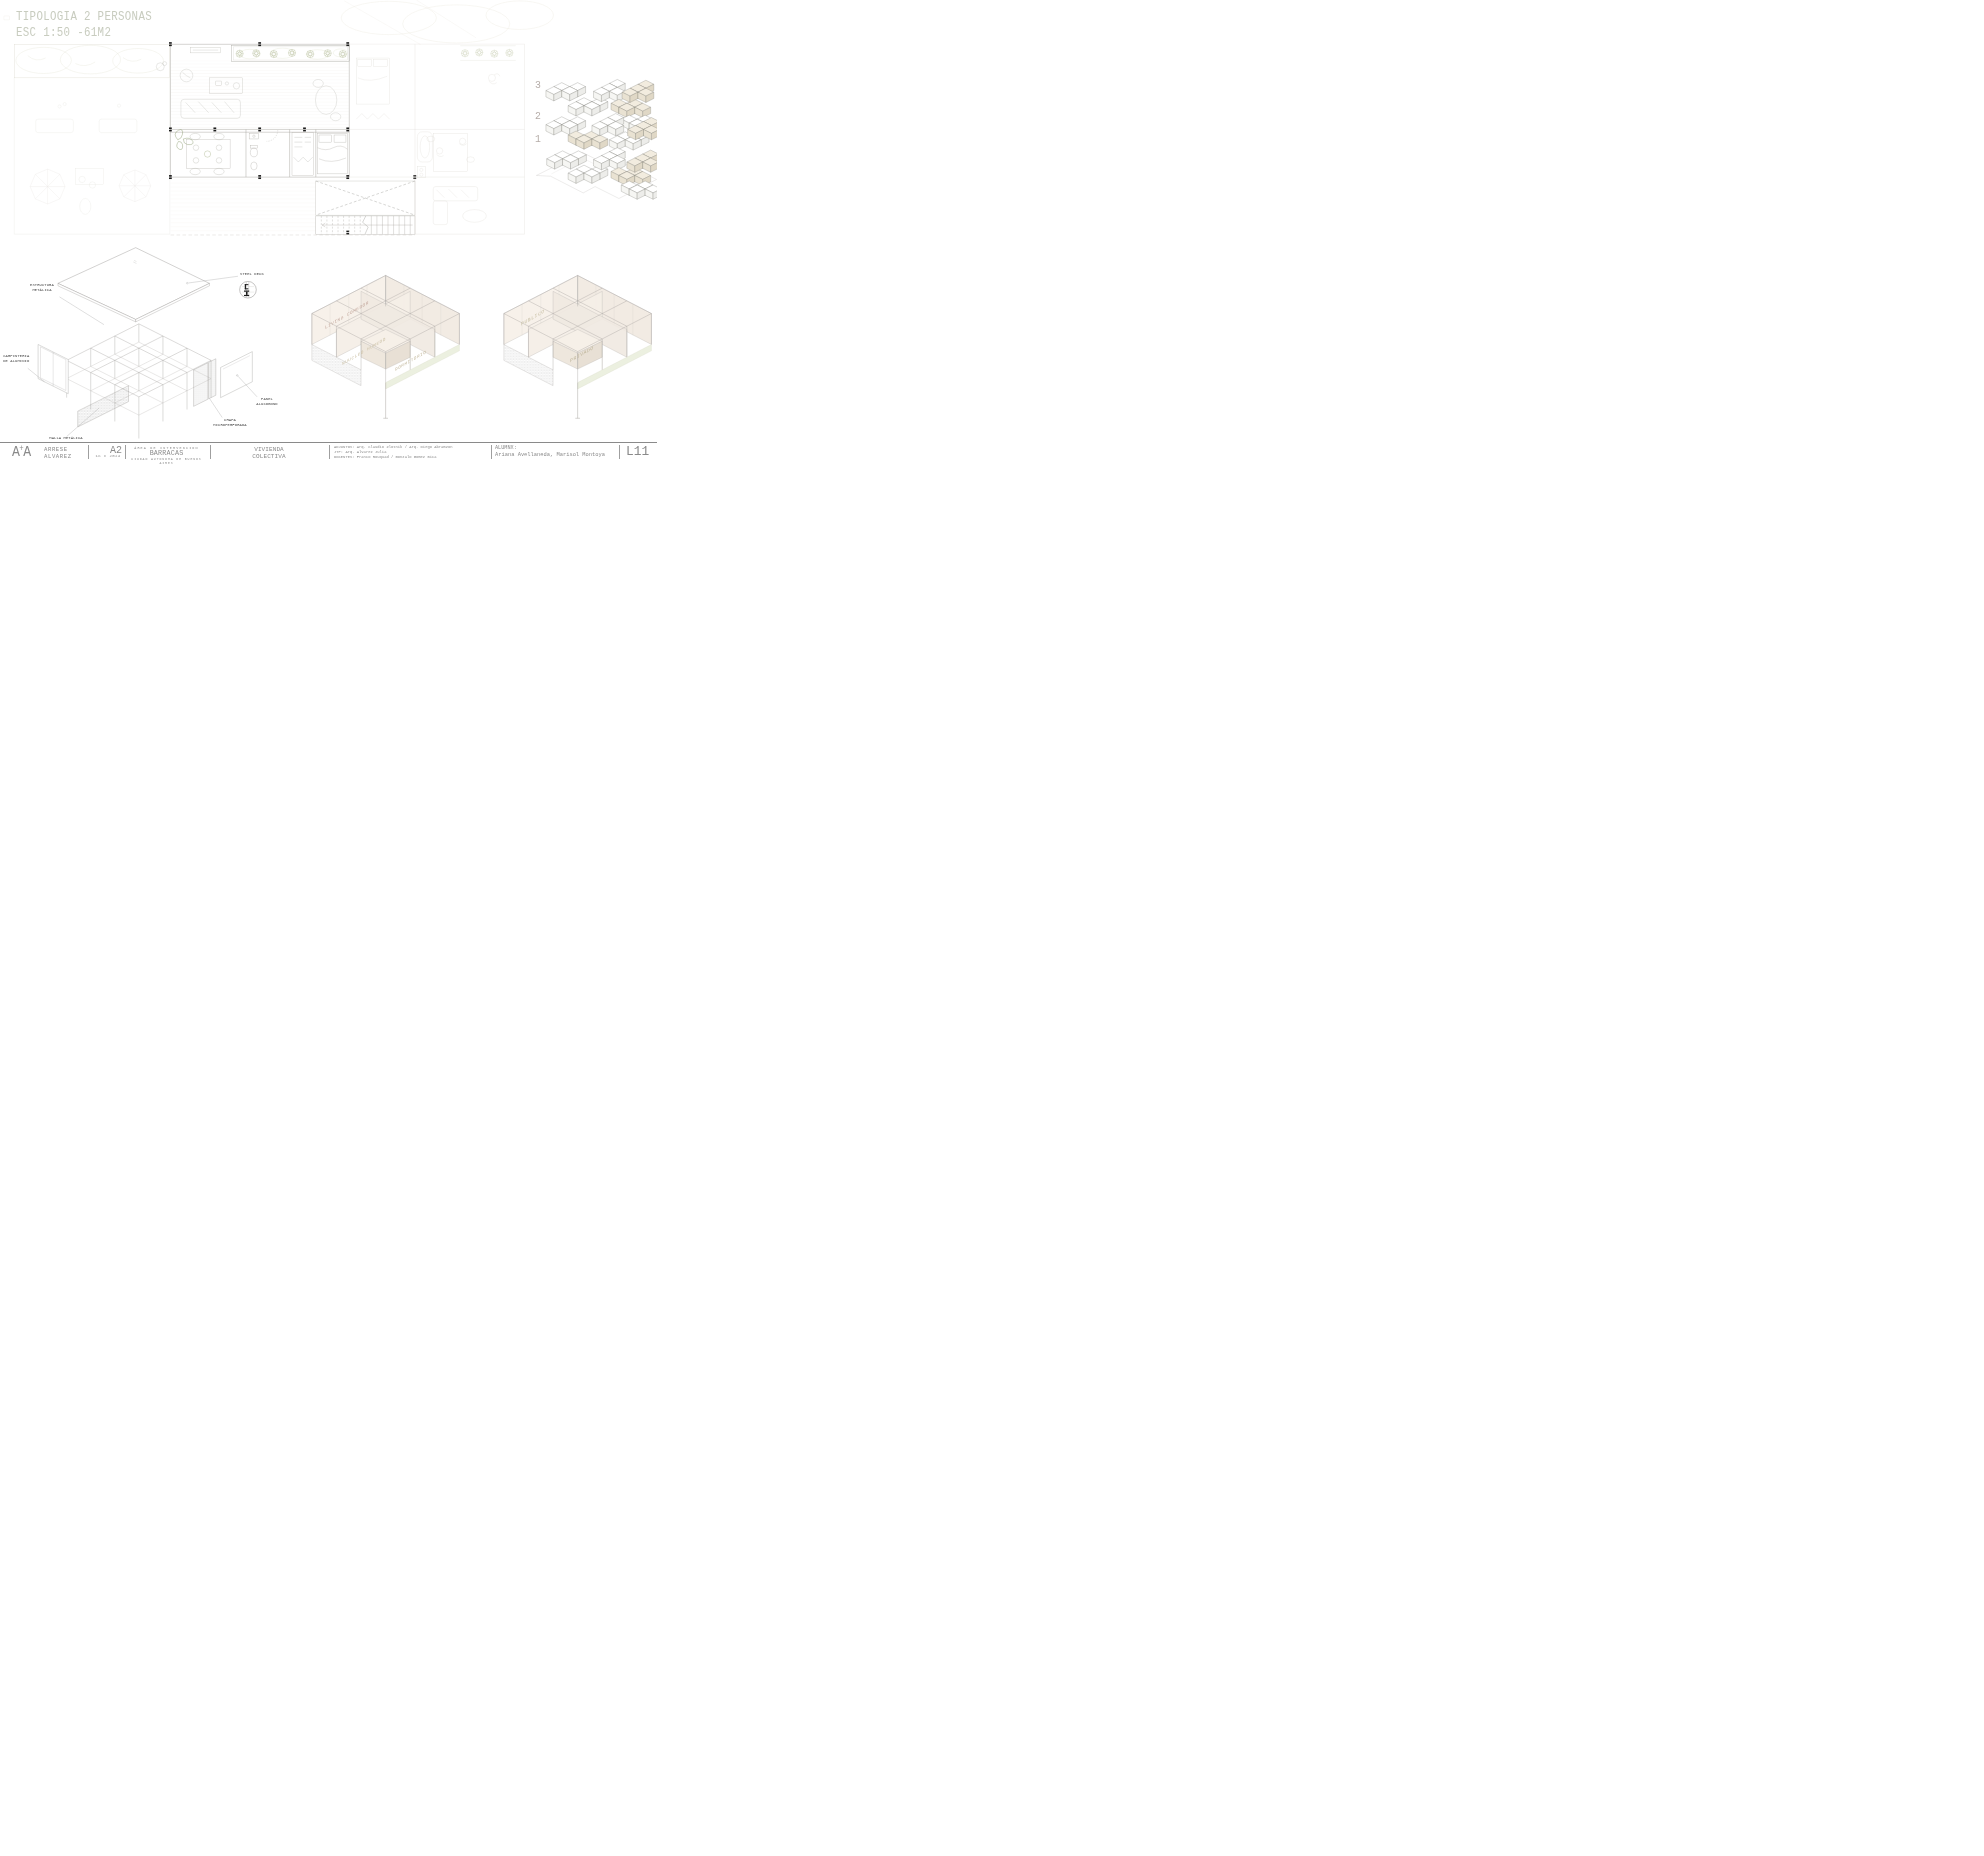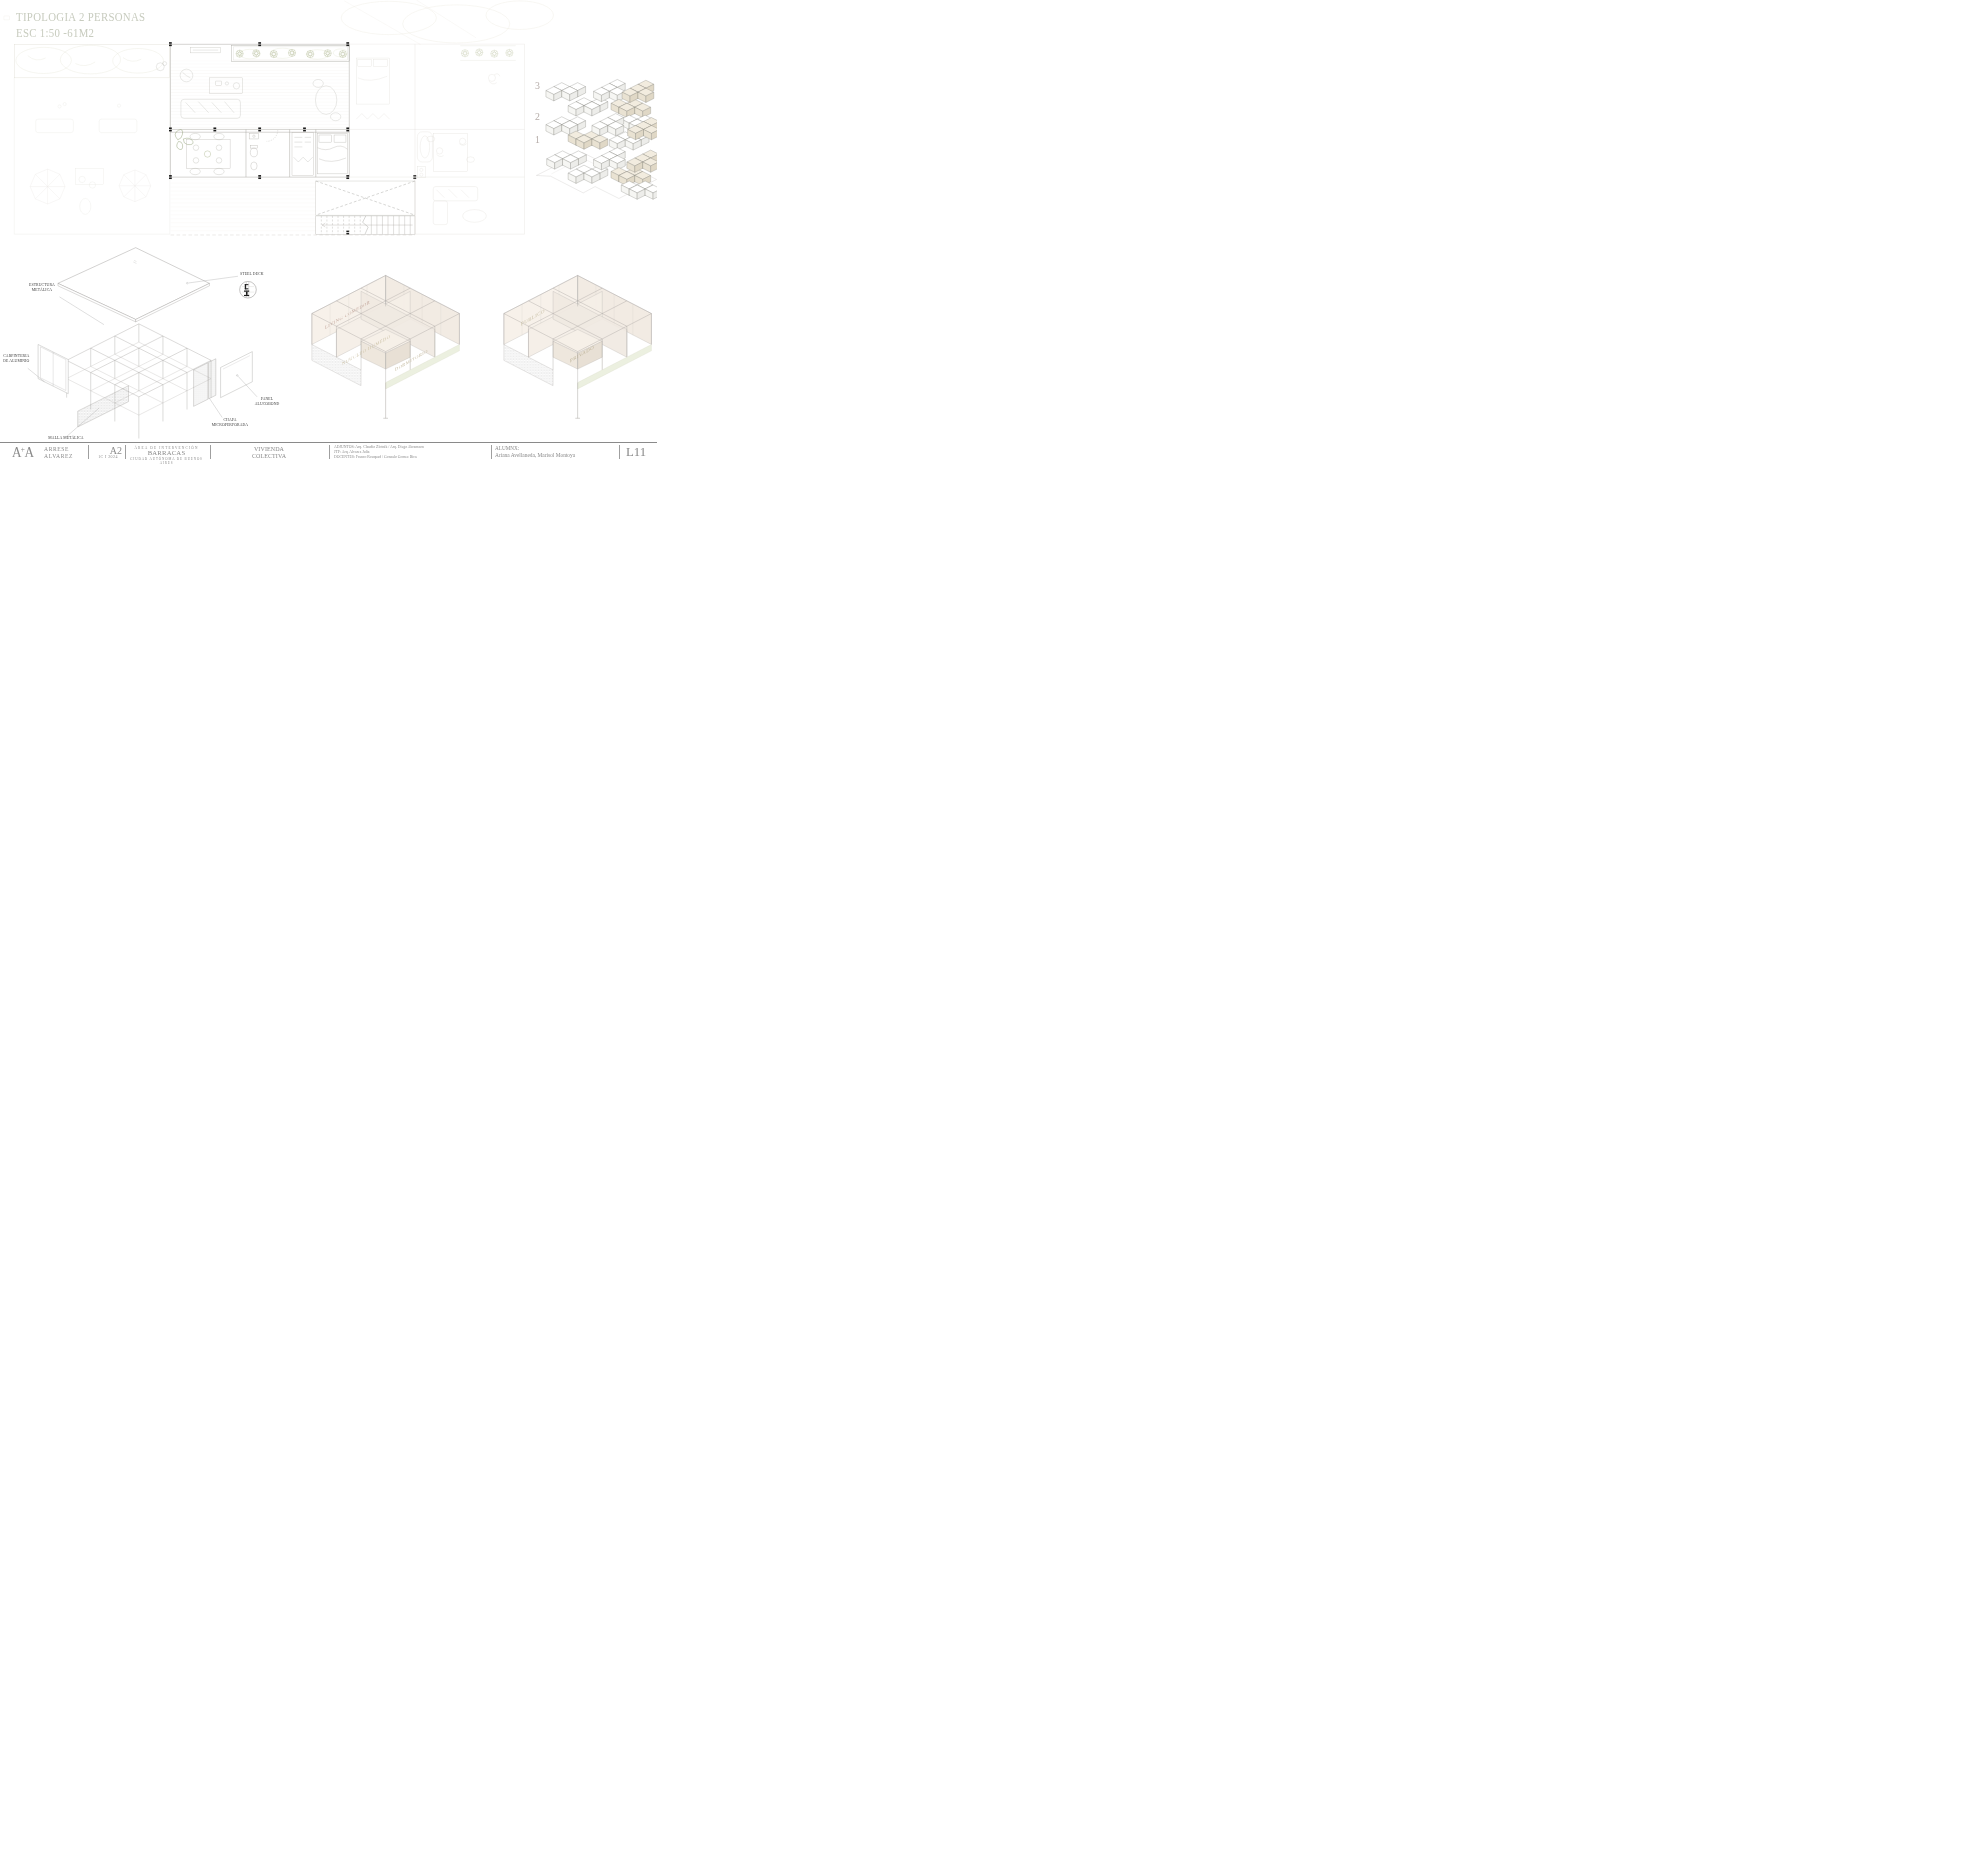--- a/index.html
+++ b/index.html
@@ -1,18 +1,18 @@
 <!DOCTYPE html>
 <html style="font-size:6.4px"><head>
 <meta charset="utf-8">
 <style>
   html,body{margin:0;padding:0;background:#ffffff;}
   #sheet{
     position:relative;width:657px;height:464px;background:#ffffff;overflow:hidden;
-    font-family:Liberation Serif, serif;color:#444;
+    font-family:Liberation Mono, monospace;color:#444;
   }
   svg{position:absolute;left:0;top:0;}
   .abs{position:absolute;}
   
   .sheet-title{
     left:16px;top:8.7px;font-size:13.5px;line-height:16.3px;letter-spacing:0.4px;
     color:#c8ccbf;transform:scaleX(.8);transform-origin:left top;white-space:nowrap;
   }
   
   .lvl{font-size:10.7px;color:#b5aca8;transform:scaleX(.92);transform-origin:left top;}

